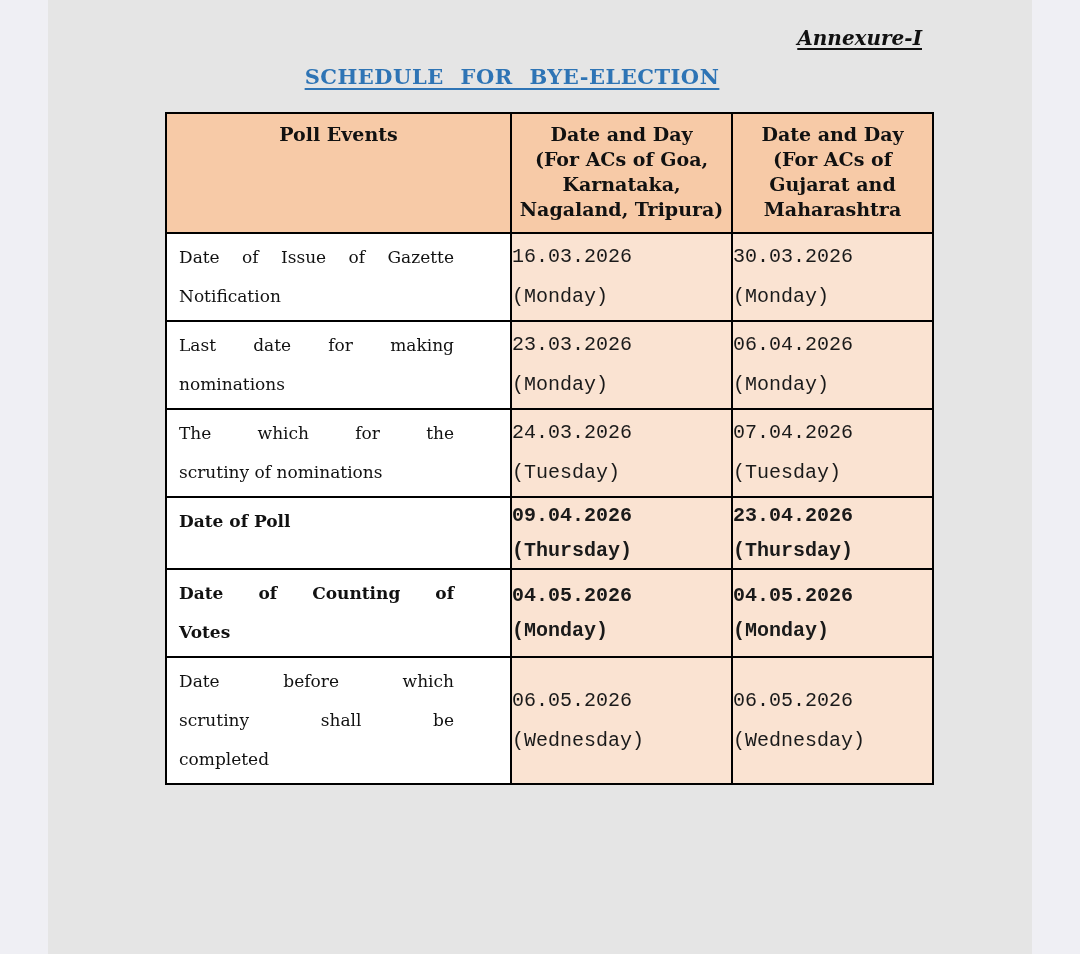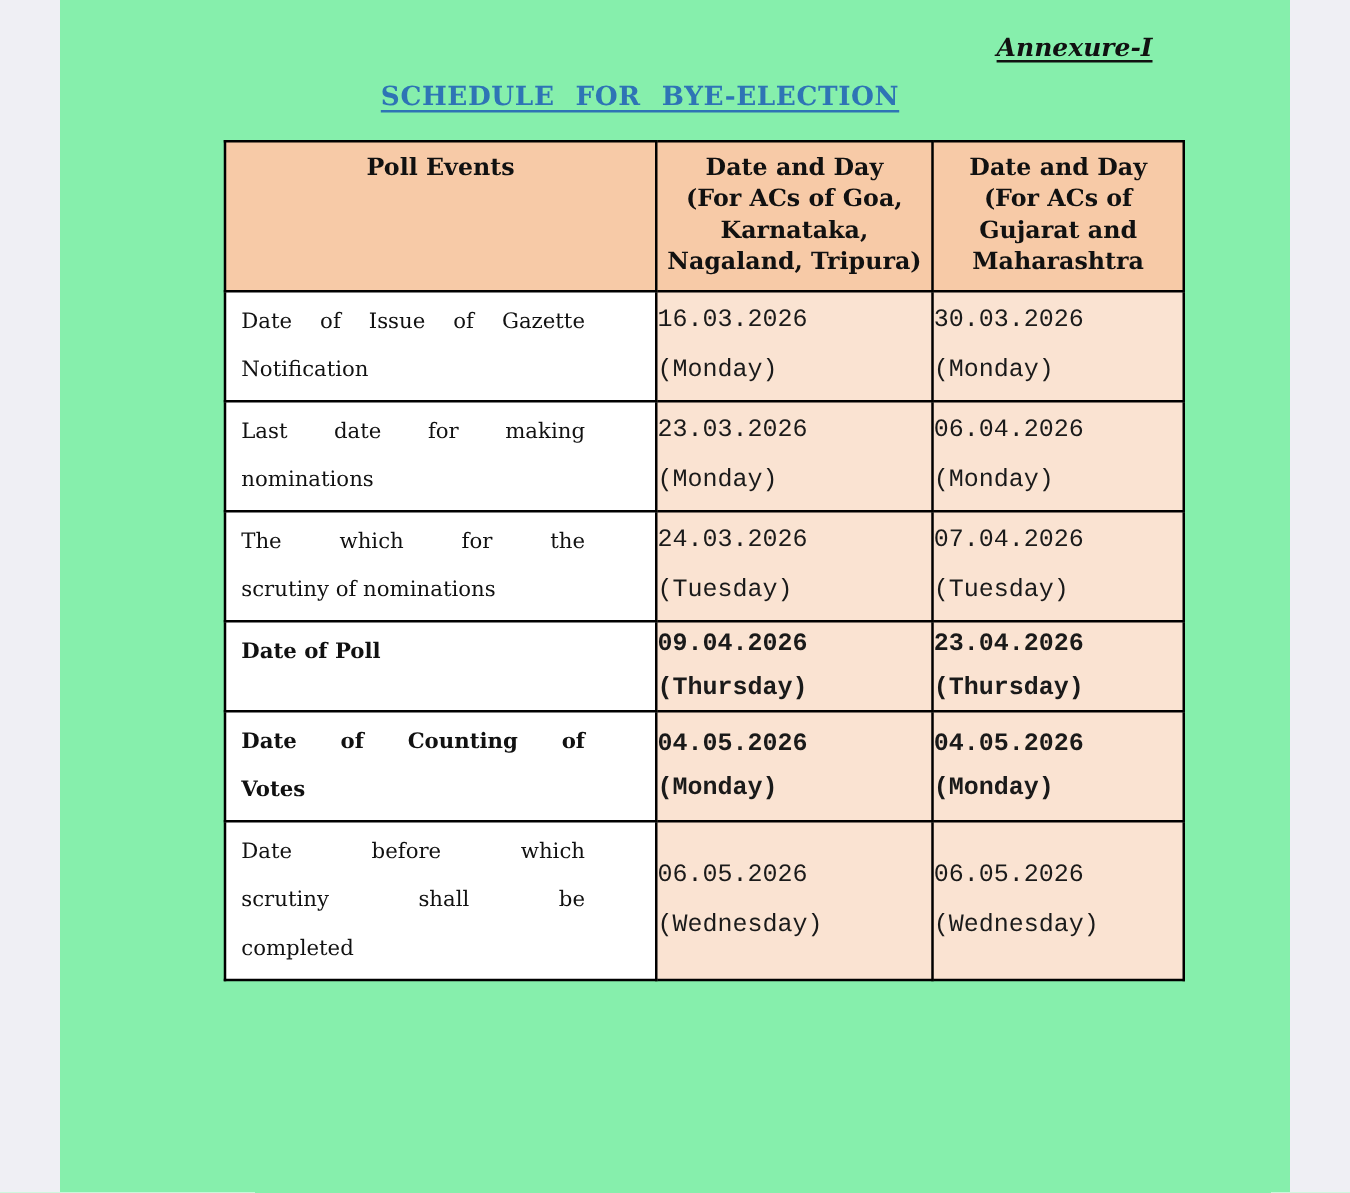--- a/index.html
+++ b/index.html
@@ -1,21 +1,21 @@
 <!DOCTYPE html>
 <html><head>
 <meta charset="utf-8">
 <style>
   * { margin: 0; padding: 0; box-sizing: border-box; }
   html, body { background: #ffffff; }
   .screen {
     position: relative;
     width: 1080px;
     height: 954px;
-    background: #86efac;
+    background: #e5e5e5;
     overflow: hidden;
     font-family: "DejaVu Serif", serif;
     color: #111111;
   }
   .side-strip {
     position: absolute;
     top: 0;
     width: 48px;
     height: 954px;
     background: #efeff4;
@@ -46,21 +46,21 @@
     letter-spacing: 0.5px;
     word-spacing: 9px;
     color: #2e74b5;
     text-decoration: underline;
     text-decoration-thickness: 2px;
     text-underline-offset: 4px;
   }
 
   table.schedule {
     position: absolute;
-    left: 179px;
+    left: 165px;
     top: 112px;
     border-collapse: collapse;
     table-layout: fixed;
   }
   .schedule th, .schedule td {
     border: 2px solid #000000;
   }
   .col-event { width: 345px; }
   .col-d1    { width: 221px; }
   .col-d2    { width: 201px; }

